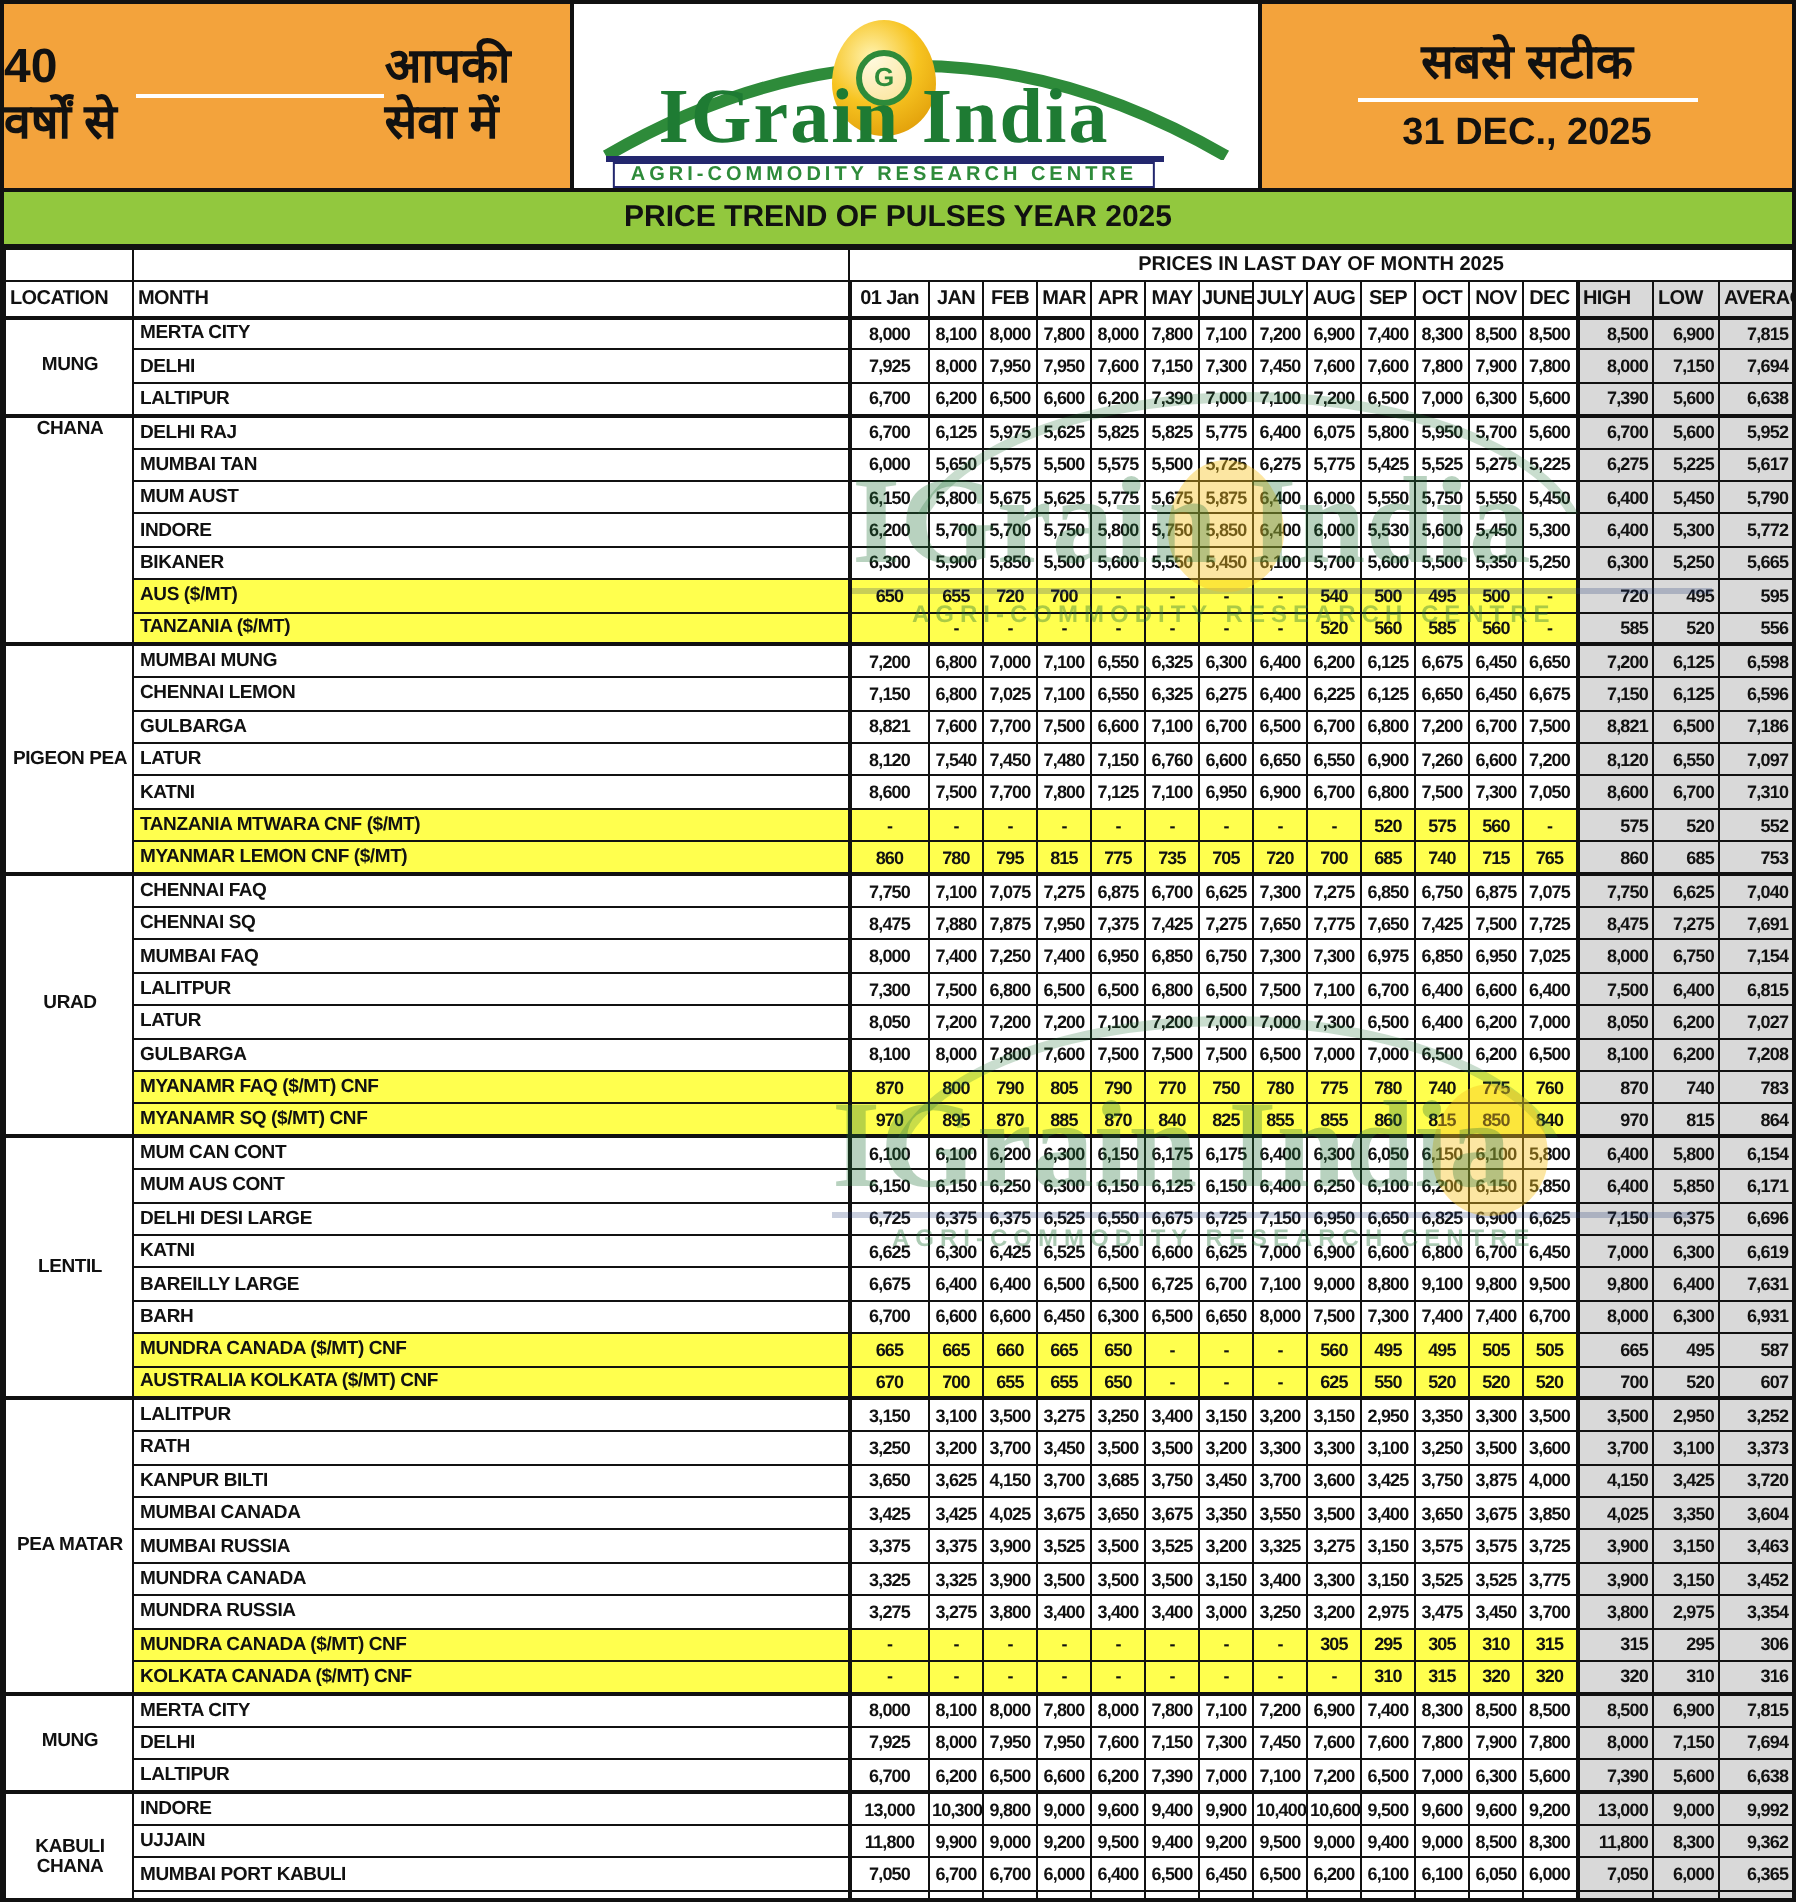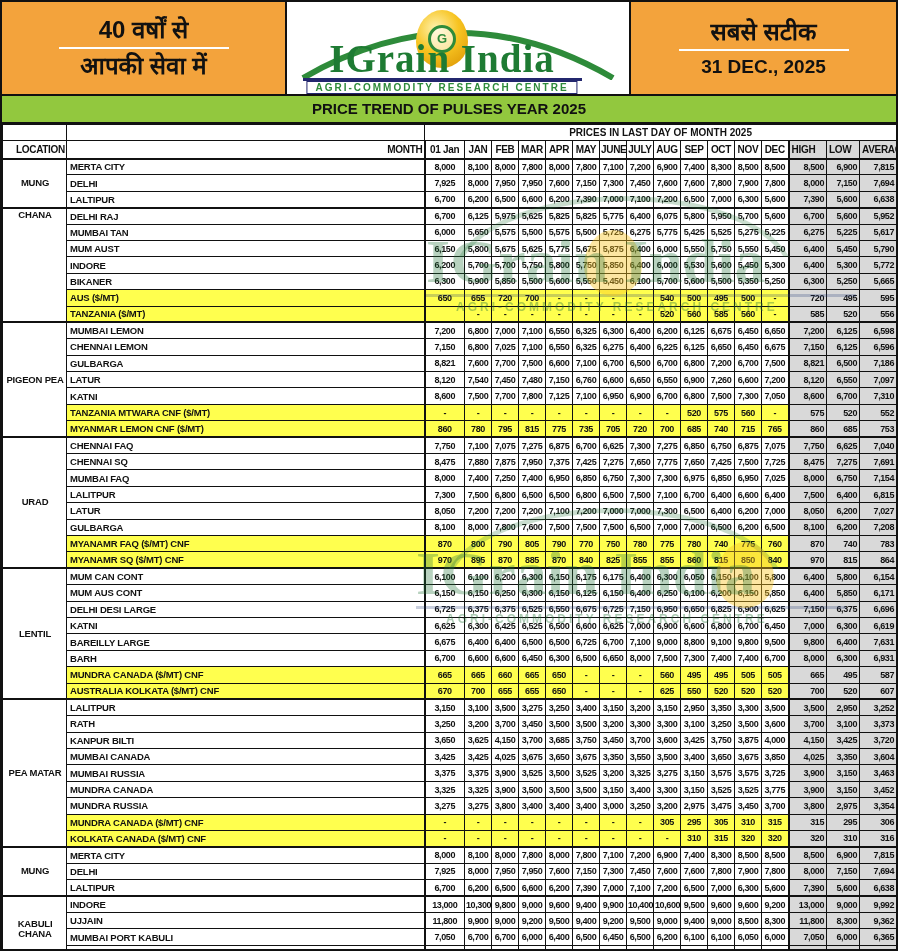--- a/index.html
+++ b/index.html
@@ -1,21 +1,21 @@
 <!DOCTYPE html>
 <html><head>
 <meta charset="utf-8">
 <style>
   html,body{margin:0;padding:0;background:#fff;}
   .page{position:relative;width:898px;height:951px;box-sizing:border-box;border:2px solid #111;
         overflow:hidden;font-family:"Liberation Sans",sans-serif;background:#fff;}
   
   .hdr{display:flex;height:92px;border-bottom:2px solid #111;}
   .hdr-panel{box-sizing:border-box;}
-  .hdr-left{width:285px;background:#F3A33C;border-right:2px solid #111;display:flex;flex-direction:column;
+  .hdr-left{width:285px;background:#F3A33C;border-right:2px solid #111;display:flex;flex-direction:row;
             justify-content:center;align-items:center;}
   .hdr-right{width:267px;background:#F3A33C;border-left:2px solid #111;display:flex;flex-direction:column;
              justify-content:center;align-items:center;margin-left:32px;}
   .hindi{font-size:24px;font-weight:bold;color:#111;line-height:1.15;}
   .hdr-divider{width:170px;height:2px;background:#fff;margin:3px 0;}
   .date-txt{font-size:19px;font-weight:bold;color:#111;margin-top:2px;}
   .hdr-center{flex:1;position:relative;background:#fff;}
   .arch{position:absolute;left:10px;top:20px;width:322px;height:58px;}
   .egg{position:absolute;left:50%;top:8px;transform:translateX(-50%);width:52px;height:58px;
        border-radius:50% 50% 50% 50%/55% 55% 45% 45%;
@@ -34,21 +34,21 @@
   .title-bar{height:26px;line-height:26px;background:#92C83E;border-bottom:2px solid #111;
              text-align:center;font-weight:bold;font-size:15px;color:#111;}
   
   table{border-collapse:collapse;table-layout:fixed;width:894px;}
   td{border:1px solid #111;box-sizing:border-box;overflow:hidden;white-space:nowrap;
      font-weight:bold;color:#111;}
   tr.hdr-sub td{height:16px;background:#fff;}
   .subtitle{text-align:center;font-size:10px;}
   tr.hdr-cols td{height:18px;font-size:10px;border-bottom:2px solid #111;}
   .ch{text-align:center;font-size:9.5px;letter-spacing:-0.3px;}
-  .ch-left{text-align:right;padding-left:2px;}
+  .ch-left{text-align:left;padding-left:2px;}
   .ch-sum{background:#D9D9D9;text-align:left;padding-left:2px;font-size:9.5px;letter-spacing:-0.3px;margin-top:16px;}
   .ch-first{border-left:2px solid #111;}
   tr.data-row{height:16.4px;}
   td.loc{font-size:9.5px;text-align:center;vertical-align:middle;padding-left:2px;letter-spacing:-0.2px;
          white-space:normal;line-height:1.1;background:#fff;}
   td.loc.top{vertical-align:top;padding-top:1px;}
   td.lbl{font-size:9.5px;text-align:left;padding-left:3px;letter-spacing:-0.2px;background:#fff;
          border-right:2px solid #111;}
   td.num{font-size:9px;text-align:center;letter-spacing:-0.4px;background:#fff;}
   td.sum{font-size:9px;text-align:right;padding-right:2px;letter-spacing:-0.4px;background:#D9D9D9;}
@@ -336,21 +336,21 @@
           <td class="num hl">560</td>
           <td class="num hl">585</td>
           <td class="num hl">560</td>
           <td class="num hl">-</td>
           <td class="sum first-sum">585</td>
           <td class="sum">520</td>
           <td class="sum">556</td>
         </tr>
         <tr class="data-row group-start">
           <td class="loc" rowspan="7">PIGEON PEA</td>
-          <td class="lbl">MUMBAI LEMON</td>
+          <td class="lbl">MUMBAI MUNG</td>
           <td class="num">7,200</td>
           <td class="num">6,800</td>
           <td class="num">7,000</td>
           <td class="num">7,100</td>
           <td class="num">6,550</td>
           <td class="num">6,325</td>
           <td class="num">6,300</td>
           <td class="num">6,400</td>
           <td class="num">6,200</td>
           <td class="num">6,125</td>

